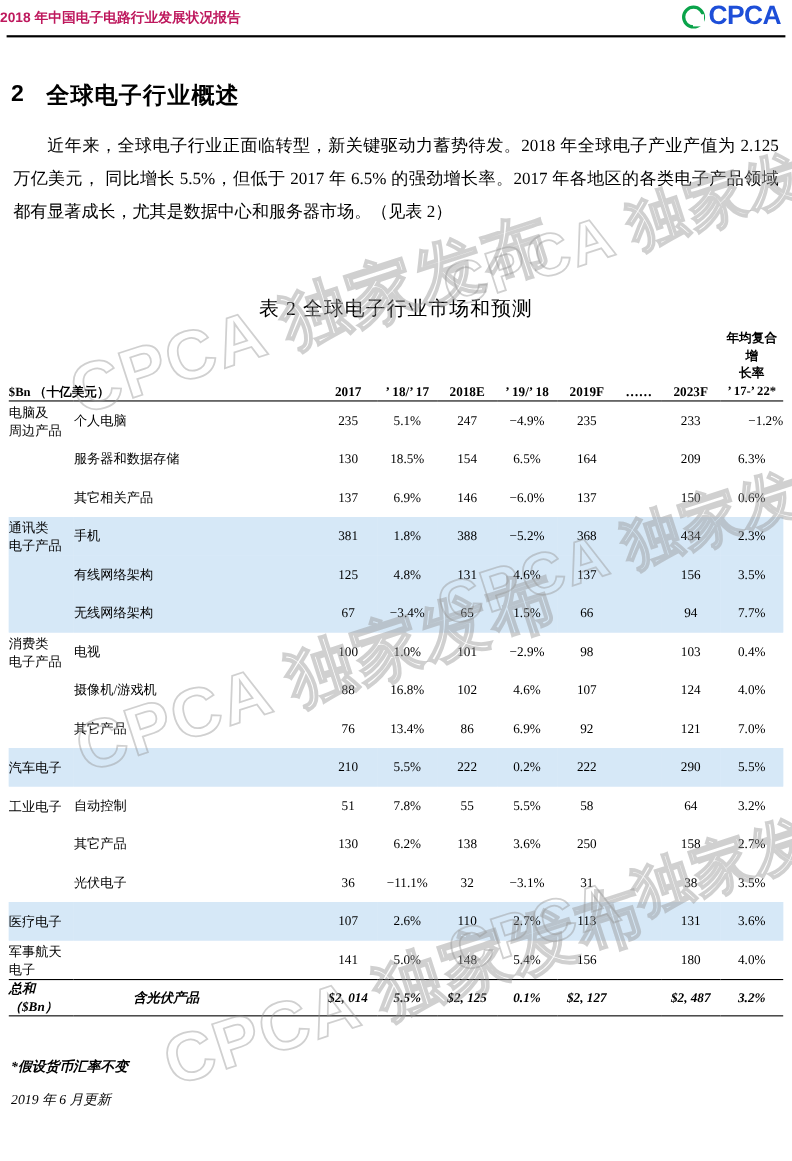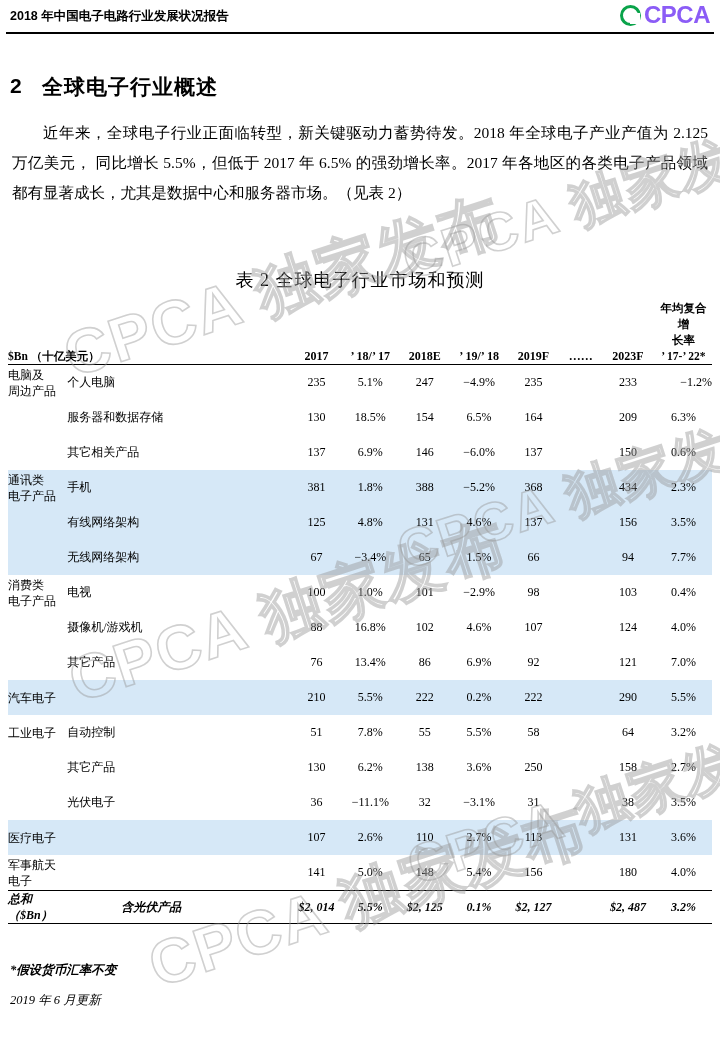--- a/index.html
+++ b/index.html
@@ -24,27 +24,27 @@
   
   .header {
     position: absolute;
     top: 0;
     left: 0;
     width: 720px;
     height: 34px;
   }
   .header-title {
     position: absolute;
-    left: 10px;
+    left: 0;
     top: 8px;
     font-family: "Liberation Sans", sans-serif;
     font-size: 12.5px;
     font-weight: bold;
     letter-spacing: 0px;
-    color: #000000;
+    color: #be185d;
   }
   .header-rule {
     position: absolute;
     left: 6px;
     top: 32px;
     width: 708px;
     height: 2px;
     background: #000;
   }
   .logo {
@@ -69,21 +69,21 @@
     right: -2px;
     top: 5px;
     width: 10px;
     height: 11px;
     background: #fff;
   }
   .logo-text {
     font-family: "Liberation Sans", sans-serif;
     font-size: 24px;
     font-weight: bold;
-    color: #8b5cf6;
+    color: #1d4ed8;
     letter-spacing: -0.5px;
     line-height: 24px;
     text-align: right;
   }
 
   
   .sec-no {
     position: absolute;
     left: 10px;
     top: 74px;

